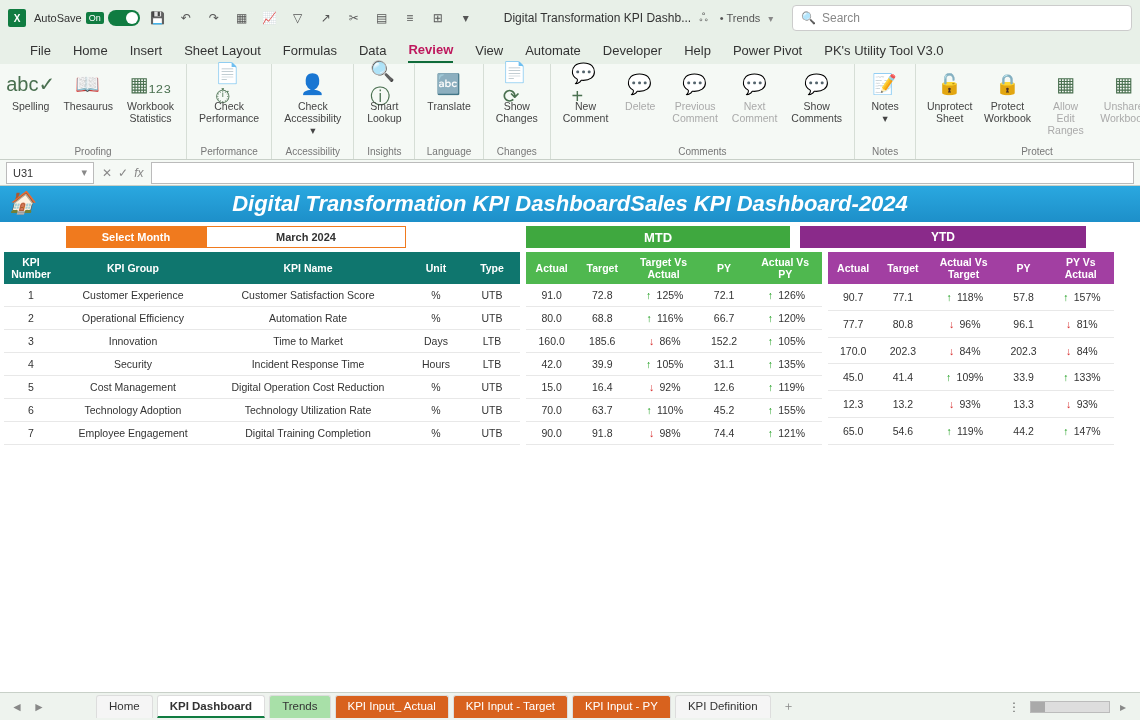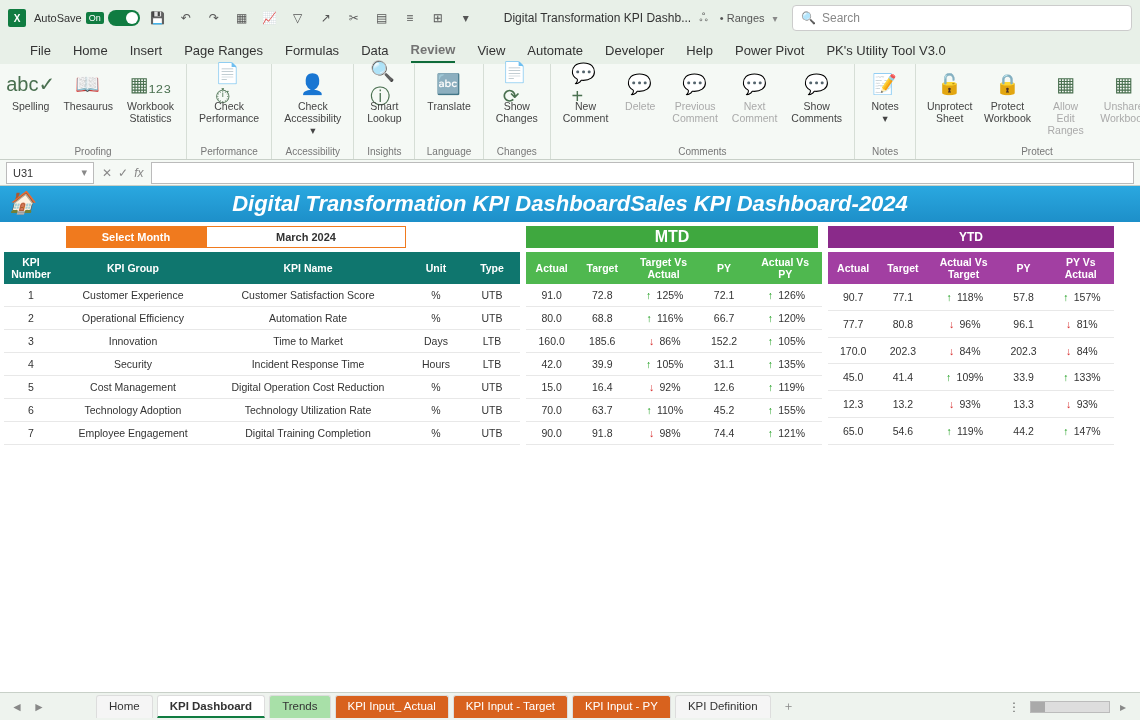--- a/index.html
+++ b/index.html
@@ -13,21 +13,21 @@
 .toggle::after { content:''; position:absolute; right:2px; top:2px; width:12px; height:12px; background:#fff; border-radius:50%; }
 .qat { display:flex; gap:8px; align-items:center; }
 .qat-btn { width:20px; height:20px; display:flex; align-items:center; justify-content:center; color:#555; cursor:pointer; }
 .doc-title { flex:0 0 auto; margin-left:20px; font-size:12px; color:#333; }
 .saved { font-size:11px; color:#555; margin-left:4px;}
 .searchbox { margin-left:auto; width:340px; height:26px; background:#fff; border:1px solid #ccc; border-radius:4px; display:flex; align-items:center; padding:0 8px; gap:6px; color:#888;}
 
 
 .menubar { height:28px; display:flex; align-items:center; gap:22px; padding:0 30px; font-size:13px; }
 .menubar .tab { cursor:pointer; padding:4px 0; }
-.menubar .tab.active { color:#737373; border-bottom:2px solid #0f6b3a; font-weight:600;}
+.menubar .tab.active { color:#be185d; border-bottom:2px solid #0f6b3a; font-weight:600;}
 
 
 .ribbon { height:96px; background:#f5f9f5; border-bottom:1px solid #c8d0c8; display:flex; }
 .rgroup { border-right:1px solid #d6ded6; padding:4px 6px 2px 6px; display:flex; flex-direction:column; justify-content:space-between;}
 .rgroup .btns { display:flex; gap:2px; }
 .rbtn { display:flex; flex-direction:column; align-items:center; justify-content:flex-start; padding:2px 6px; cursor:pointer; min-width:48px; }
 .rbtn.disabled { color:#aaa; }
 .rbtn .ricon { width:28px; height:28px; display:flex; align-items:center; justify-content:center; font-size:20px; color:#4a7050; }
 .rbtn .rlabel { font-size:10.5px; text-align:center; line-height:1.15; margin-top:2px; color:#444;}
 .rbtn.disabled .rlabel { color:#aaa;}
@@ -40,21 +40,21 @@
 .formula-input { flex:1; height:22px; background:#fff; border:1px solid #bbb; margin-right:6px;}
 
 
 .sheet { background:#fff; height:calc(720px - 36px - 28px - 96px - 26px - 28px); overflow:hidden; position:relative;}
 .dash-title { height:36px; background:linear-gradient(#2aa8e0,#1d8fc9); color:#fff; font-size:22px; font-weight:bold; font-style:italic; display:flex; align-items:center; justify-content:center; }
 .home-icon { position:absolute; left:8px; top:4px; color:#fff; font-size:22px;}
 
 .selectrow { display:flex; height:22px; margin-top:4px; }
 .select-label { width:140px; margin-left:66px; background:#f07a1e; color:#fff; font-size:11px; display:flex; align-items:center; justify-content:center; font-weight:600;}
 .select-value { width:200px; border:1px solid #f07a1e; background:#fff; display:flex; align-items:center; justify-content:center; font-size:11px; font-weight:600;}
-.mtd-badge { margin-left:120px; width:292px; background:#3fa83f; color:#fff; display:flex; align-items:center; justify-content:center; font-weight:600; font-size:16px;}
+.mtd-badge { margin-left:120px; width:264px; background:#3fa83f; color:#fff; display:flex; align-items:center; justify-content:center; font-weight:600; font-size:13px;}
 .ytd-badge { margin-left:10px; width:286px; background:#8a2a8a; color:#fff; display:flex; align-items:center; justify-content:center; font-weight:600; font-size:12px;}
 
 .tables { display:flex; margin-top:4px; gap:6px; padding-left:4px;}
 .tbl { border-collapse:collapse; font-size:10.5px; }
 .tbl th { color:#fff; font-weight:600; padding:4px 2px; font-size:10.5px; text-align:center; }
 .tbl.kpi th { background:#0f766e; }
 .tbl.mtd th { background:#4fb84f; }
 .tbl.ytd th { background:#a23fa2; }
 .tbl td { border-bottom:1px solid #e8e8e8; padding:5px 4px; text-align:center; }
 .tbl.kpi { width:516px; }
@@ -95,33 +95,33 @@
     <div class="qat-btn">▽</div>
     <div class="qat-btn">↗</div>
     <div class="qat-btn">✂</div>
     <div class="qat-btn">▤</div>
     <div class="qat-btn">≡</div>
     <div class="qat-btn">⊞</div>
     <div class="qat-btn">▾</div>
   </div>
   <div class="doc-title">Digital Transformation KPI Dashb...</div>
   <div style="font-size:11px;color:#555;">ஃ</div>
-  <div class="saved">• Ranges</div>
+  <div class="saved">• Trends</div>
   <div style="font-size:10px;color:#888;">▾</div>
   <div class="searchbox">
     <span>🔍</span>
     <span style="color:#888">Search</span>
   </div>
 </div>
 
 <div class="menubar" id="menubar">
     <div class="tab">File</div>
     <div class="tab">Home</div>
     <div class="tab">Insert</div>
-    <div class="tab">Page Ranges</div>
+    <div class="tab">Sheet Layout</div>
     <div class="tab">Formulas</div>
     <div class="tab">Data</div>
     <div class="tab active">Review</div>
     <div class="tab">View</div>
     <div class="tab">Automate</div>
     <div class="tab">Developer</div>
     <div class="tab">Help</div>
     <div class="tab">Power Pivot</div>
     <div class="tab">PK's Utility Tool V3.0</div>
   </div>

